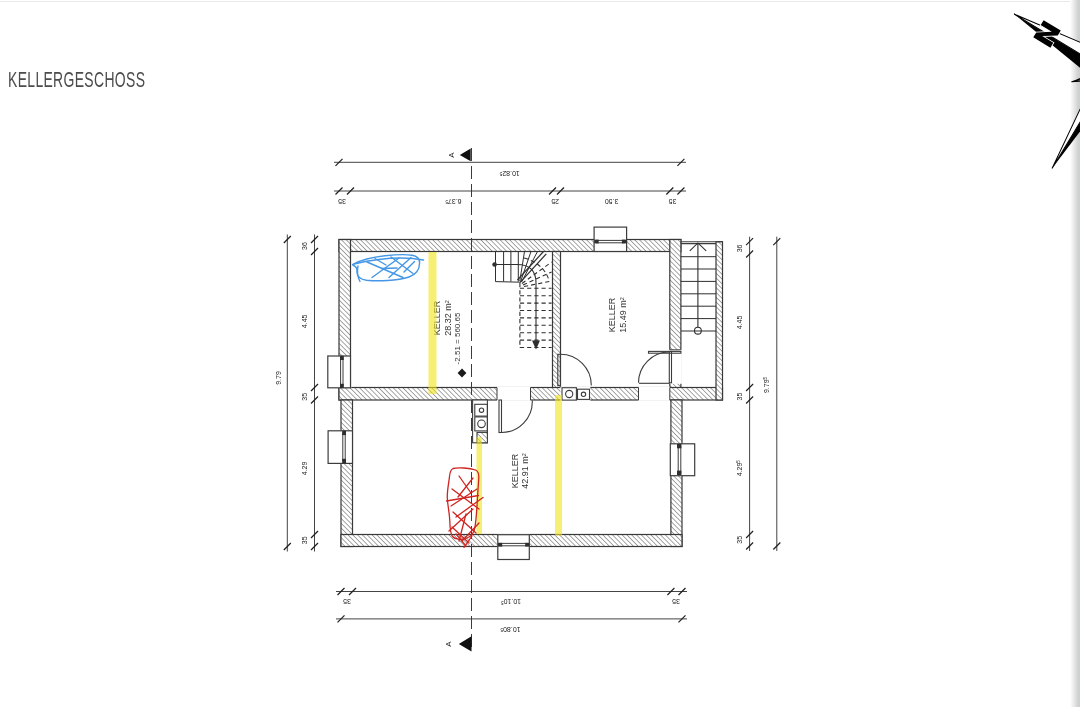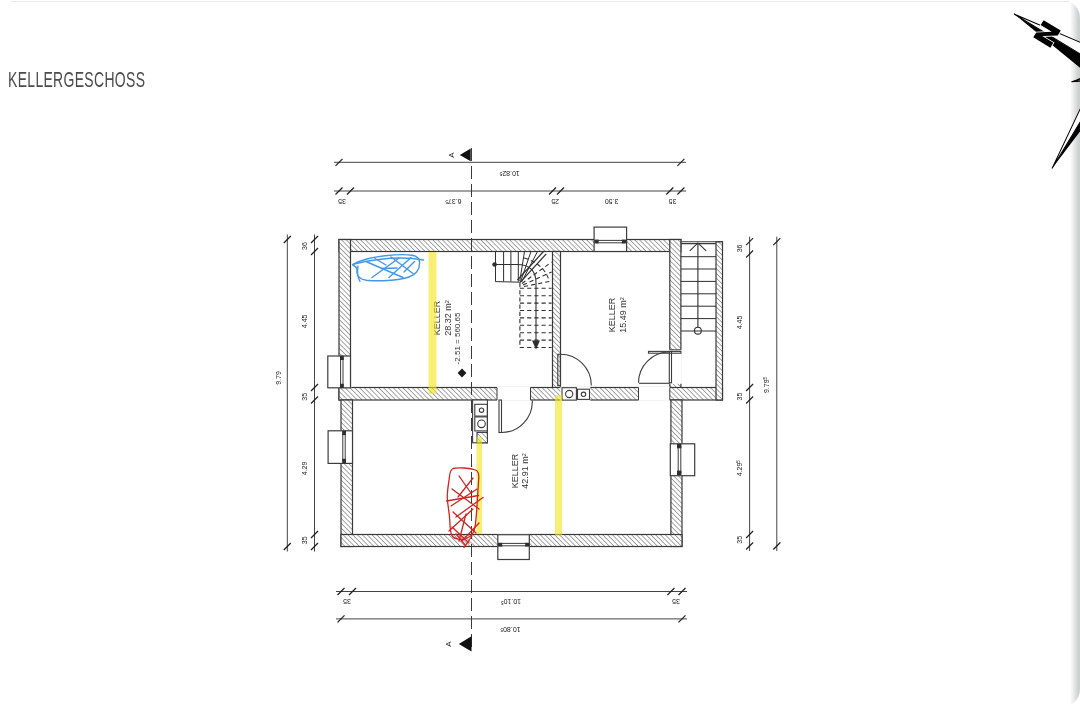--- a/index.html
+++ b/index.html
@@ -1,17 +1,17 @@
 <!DOCTYPE html>
 <html><head>
 <meta charset="utf-8">
 <style>
   html,body{margin:0;padding:0;background:#ffffff;}
   .page{position:relative;width:1080px;height:707px;background:#fff;overflow:hidden;
-        font-family:"Liberation Sans", sans-serif;border-radius:18px;}
+        font-family:"Liberation Sans", sans-serif;}
   svg{position:absolute;left:0;top:0;filter:blur(0px);}
   text{font-family:"Liberation Sans", sans-serif;}
 </style>
 </head>
 <body>
 <div class="page">
 <svg width="1080" height="707" viewBox="0 0 1080 707">
 <defs>
 
   <pattern id="hat" width="3.4" height="3.4" patternUnits="userSpaceOnUse" patternTransform="rotate(-45)">

